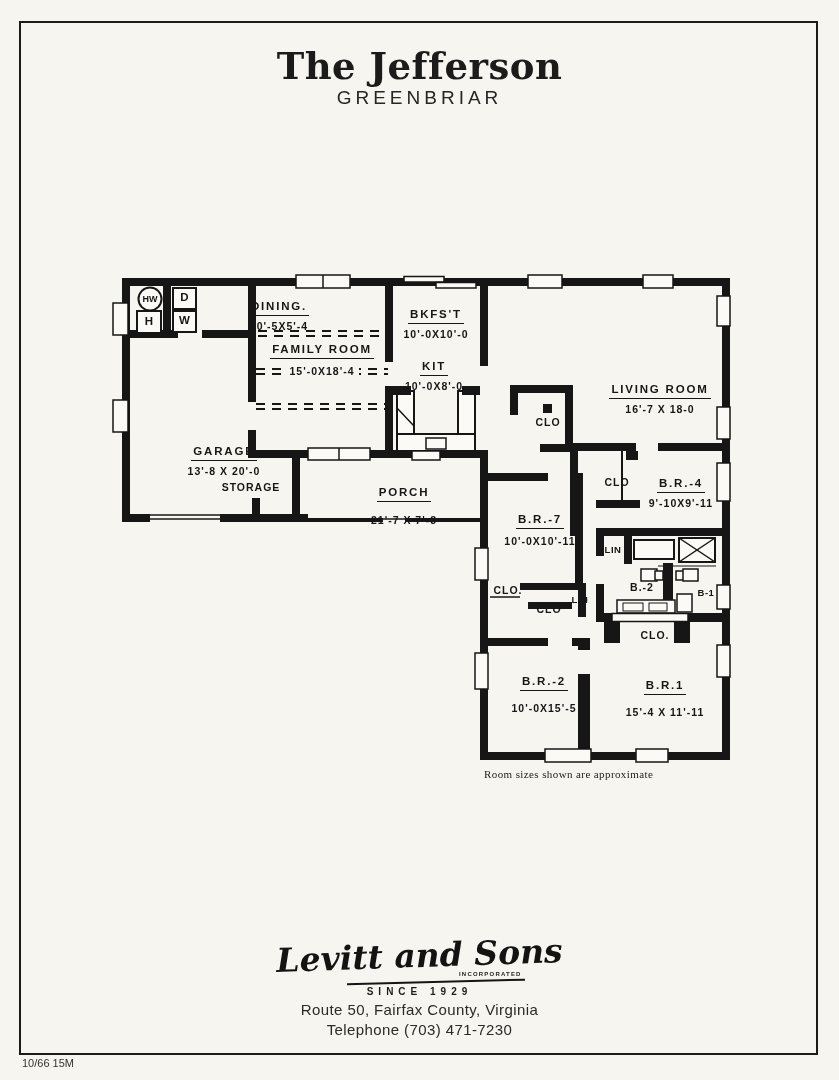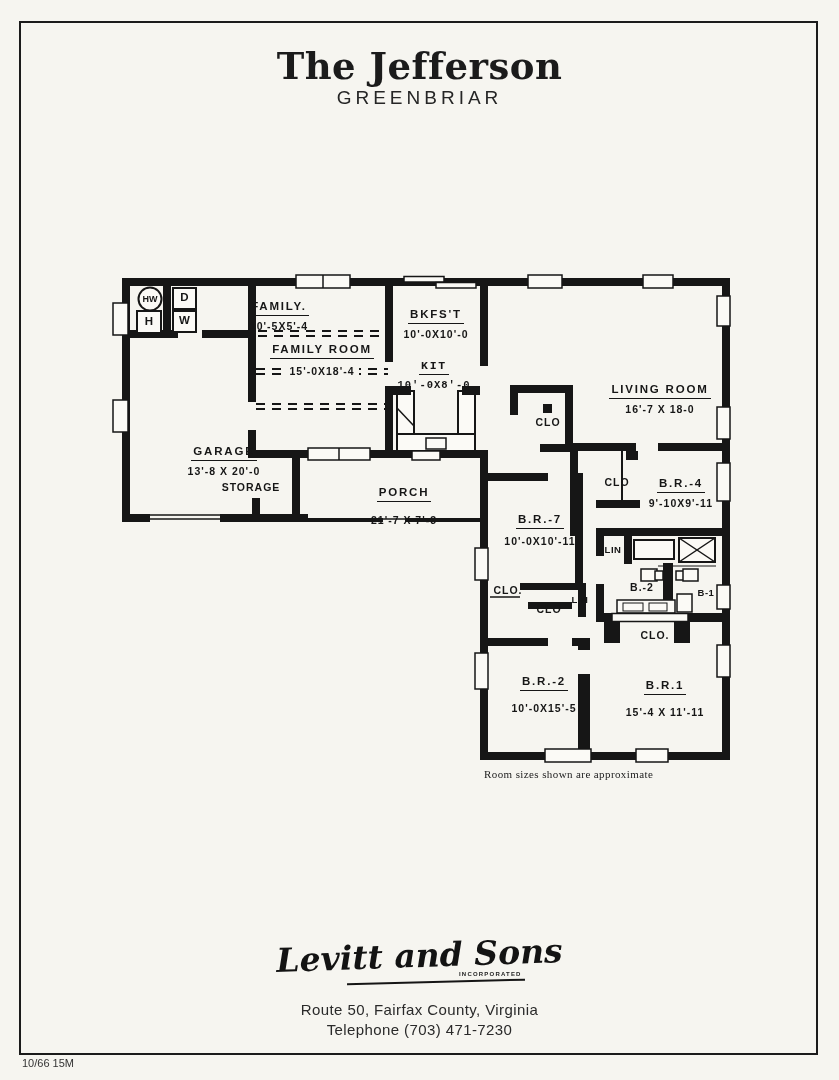--- a/index.html
+++ b/index.html
@@ -161,32 +161,32 @@
       <line x1="258" y1="331" x2="390" y2="331"></line>
       <line x1="258" y1="336" x2="390" y2="336"></line>
       <line x1="256" y1="369" x2="388" y2="369"></line>
       <line x1="256" y1="374" x2="388" y2="374"></line>
       <line x1="256" y1="404" x2="392" y2="404"></line>
       <line x1="256" y1="409" x2="392" y2="409"></line>
     </g>
   </svg>
 
   <div class="rm" style="left:240px;top:296px;width:78px;">
-    <span class="lbl">FAMILY.</span>
+    <span class="lbl">DINING.</span>
     <div class="dims">10'-5X5'-4</div>
   </div>
   <div class="rm" style="left:258px;top:339px;width:128px;">
     <span class="lbl">FAMILY ROOM</span>
     <div class="dims" style="margin-top:2px;"><span class="dims bg">15'-0X18'-4</span></div>
   </div>
   <div class="rm" style="left:392px;top:304px;width:88px;">
     <span class="lbl">BKFS'T</span>
     <div class="dims">10'-0X10'-0</div>
   </div>
-  <div class="rm" style="left:394px;top:356px;width:80px;font-family:Liberation Mono, monospace;">
+  <div class="rm" style="left:394px;top:356px;width:80px;">
     <span class="lbl">KIT</span>
     <div class="dims">10'-0X8'-0</div>
   </div>
   <div class="rm" style="left:598px;top:379px;width:124px;">
     <span class="lbl">LIVING ROOM</span>
     <div class="dims">16'-7 X 18-0</div>
   </div>
   <div class="rm" style="left:140px;top:441px;width:168px;">
     <span class="lbl">GARAGE</span>
     <div class="dims">13'-8 X 20'-0</div>
@@ -226,17 +226,18 @@
   <div class="appl" style="left:138px;top:293.5px;width:24px;font-size:9px;">HW</div>
   <div class="appl" style="left:138px;top:315px;width:22px;font-size:11.5px;">H</div>
   <div class="appl" style="left:174px;top:291px;width:21px;font-size:11.5px;">D</div>
   <div class="appl" style="left:174px;top:314px;width:21px;font-size:11.5px;">W</div>
 
   <div class="note" style="left:484px;top:768px;">Room sizes shown are approximate</div>
 
   <div class="logo-script" style="top:936px;">Levitt and Sons</div>
   <div class="logo-rule"></div>
   <div class="logo-inc">INCORPORATED</div>
+  <div class="logo-since">SINCE 1929</div>
   <div class="addr" style="top:1001px;">Route 50, Fairfax County, Virginia</div>
   <div class="addr" style="top:1021px;">Telephone (703) 471-7230</div>
 
   <div class="print-code">10/66 15M</div>
 </div>
 
 </body></html>

